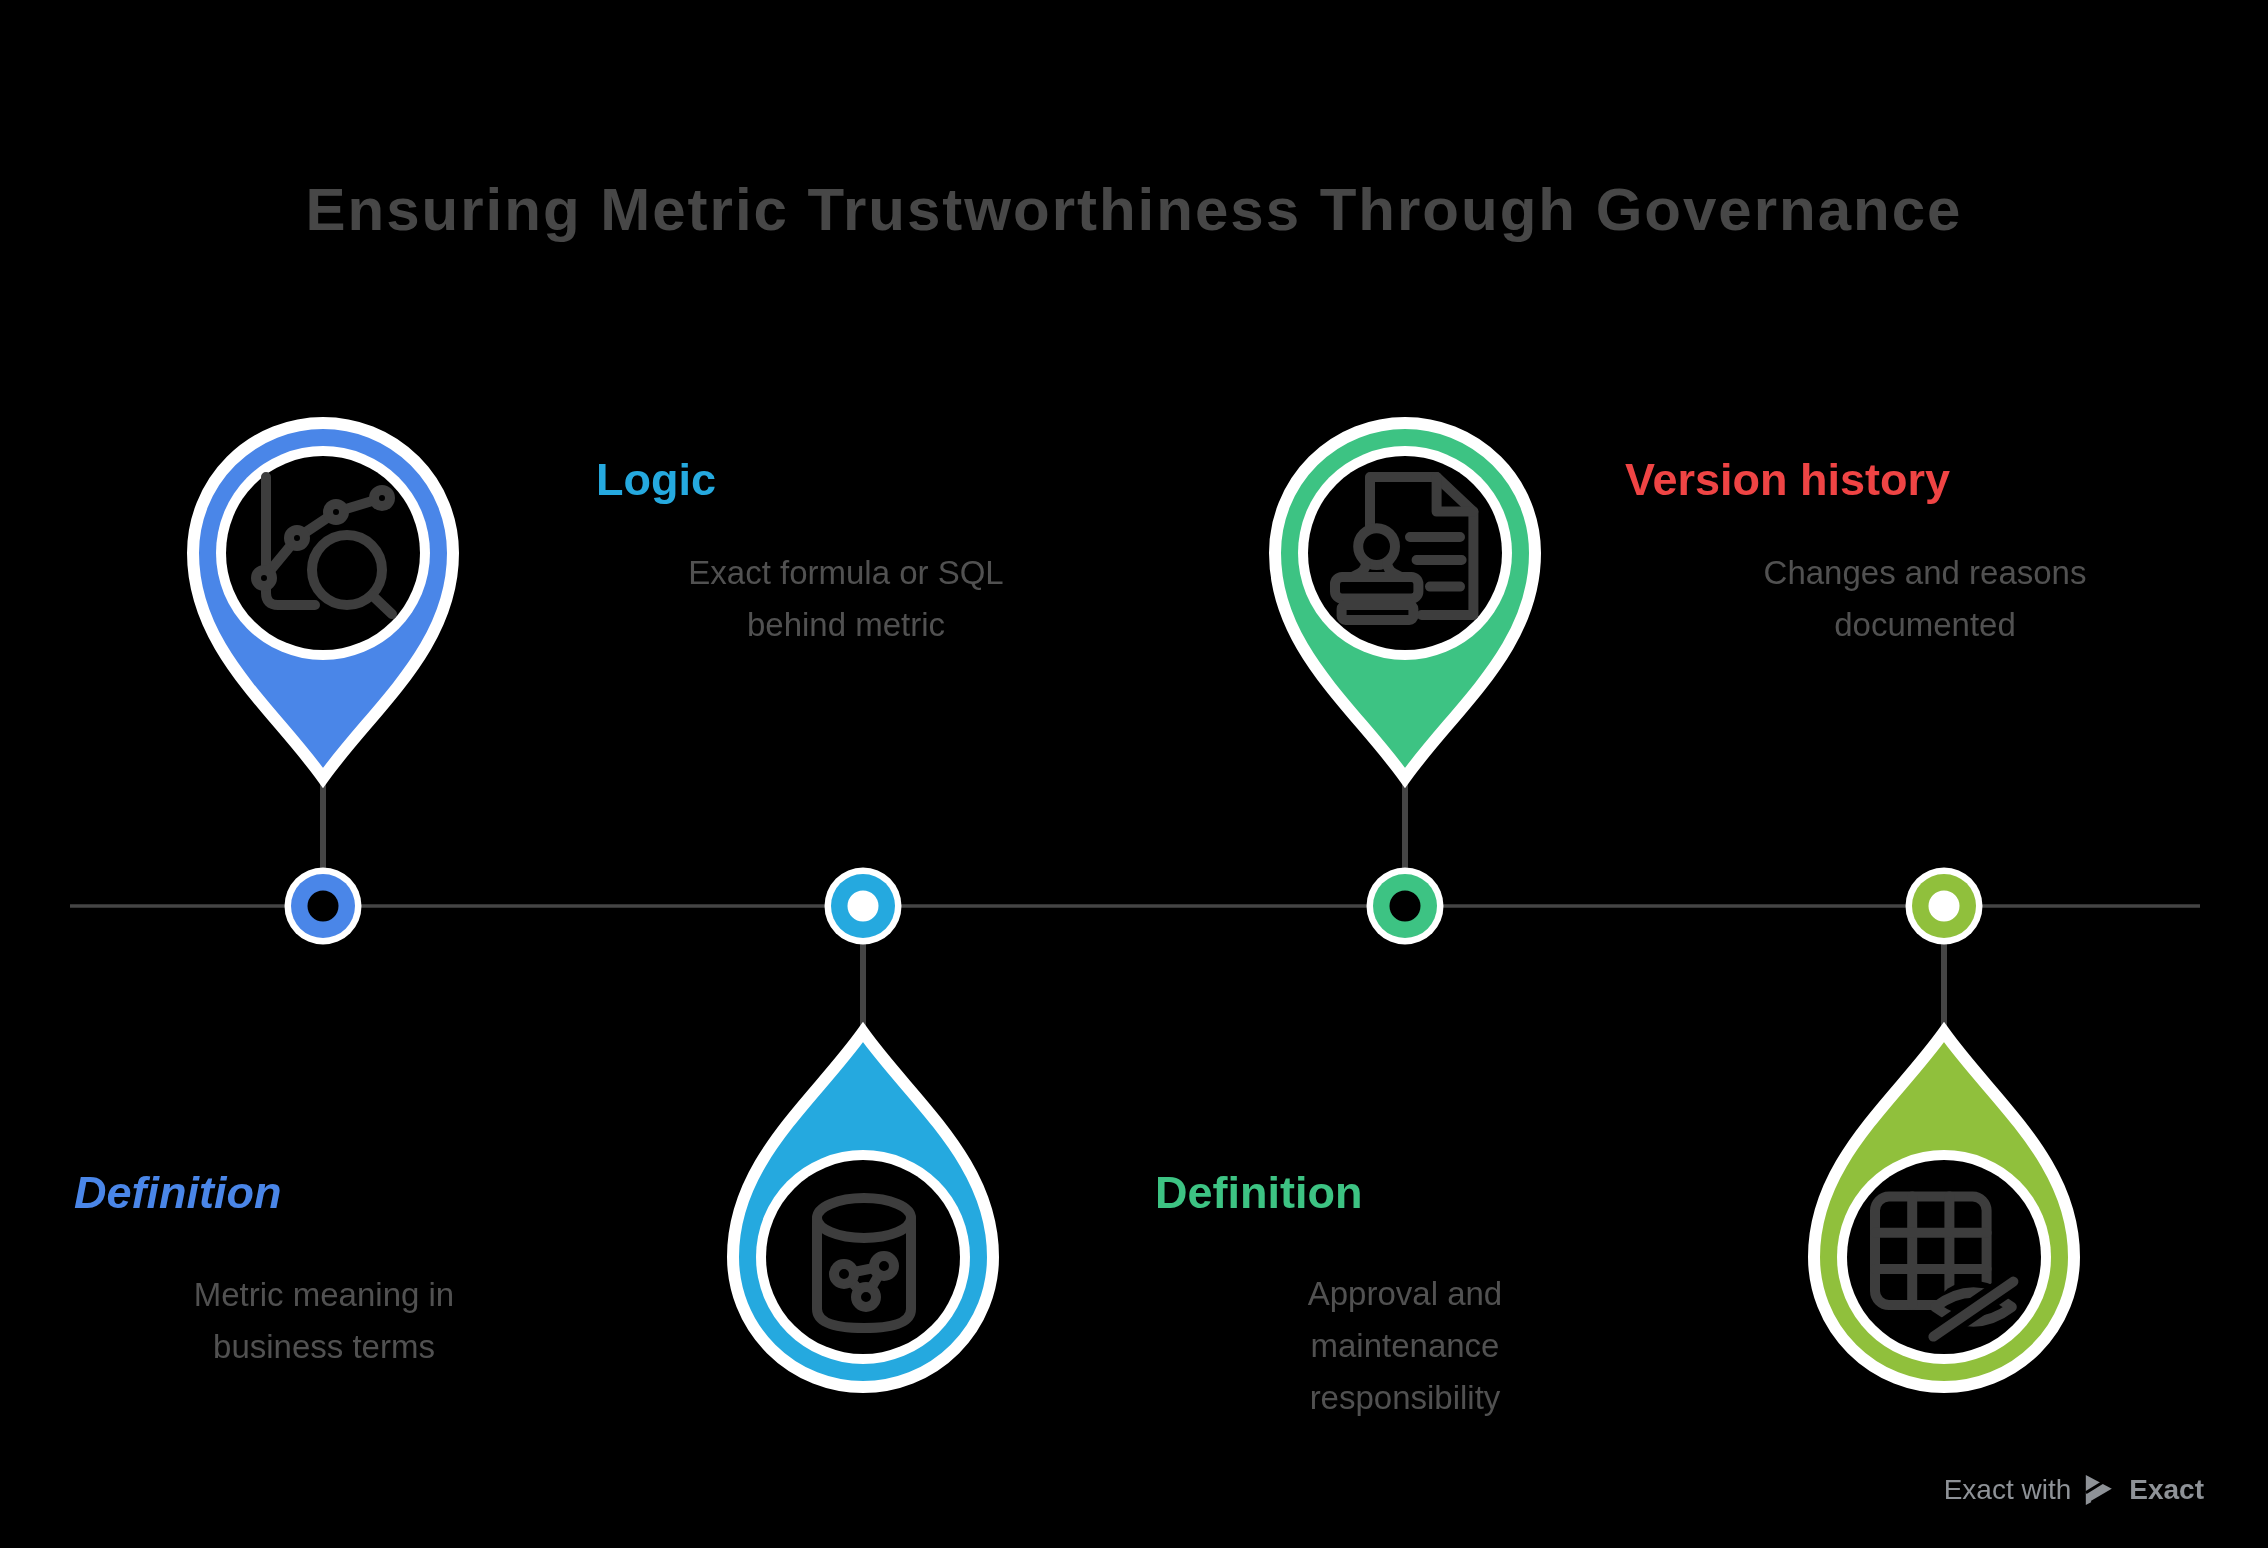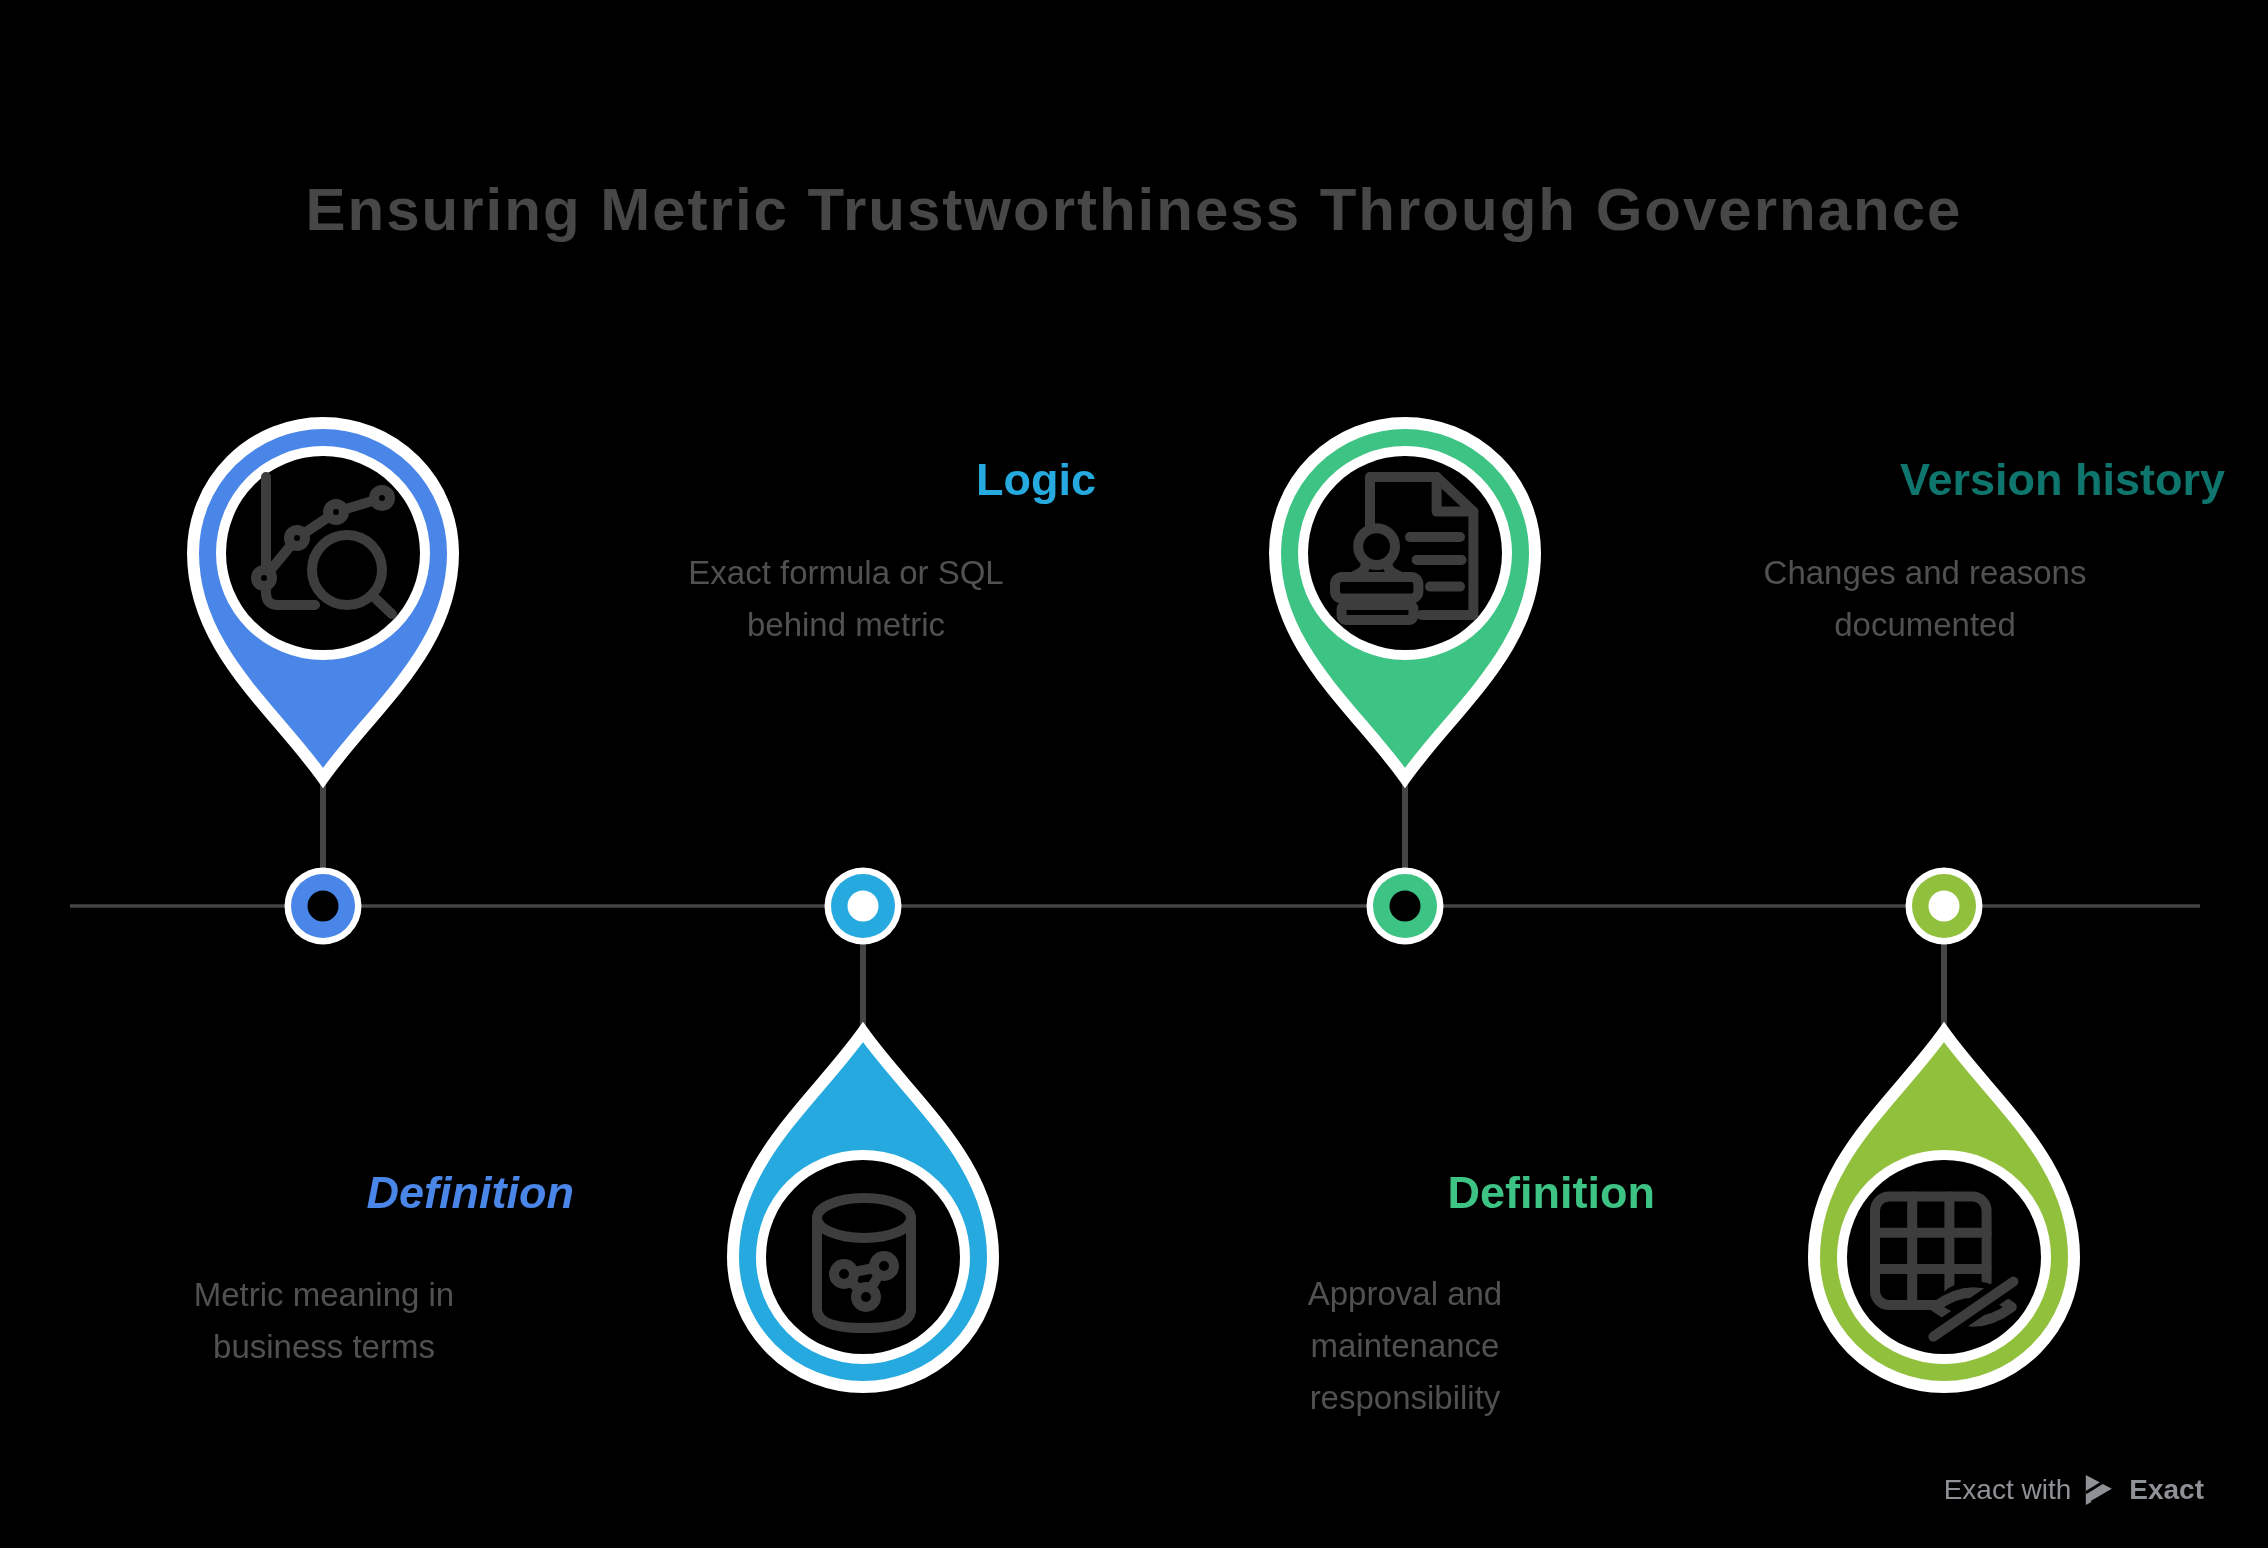--- a/index.html
+++ b/index.html
@@ -5,21 +5,21 @@
   html,body{margin:0;padding:0;background:#000;}
   .canvas{
     position:relative;width:2268px;height:1548px;background:#000;
     overflow:hidden;font-family:"Liberation Sans", sans-serif;margin-top:25px;
   }
   .title{
     position:absolute;left:0;right:0;top:150px;text-align:center;
     font-size:60px;font-weight:bold;letter-spacing:2px;color:#474747;
   }
   .m-label{
-    position:absolute;text-align:right;font-size:45px;font-weight:bold;line-height:1.1;
+    position:absolute;text-align:left;font-size:45px;font-weight:bold;line-height:1.1;
   }
   .m-desc{
     position:absolute;text-align:center;font-size:33px;line-height:52px;
     color:#515151;white-space:pre-line;
   }
   .footer{
     position:absolute;right:64px;top:1448px;display:flex;align-items:center;gap:12px;
     font-size:28px;color:#8E9297;
   }
   .footer .made{font-weight:500;}
@@ -131,21 +131,21 @@
       <circle r="15.5" fill="#FFFFFF"></circle>
     </g>
   </svg>
 
   <div class="title" style="color: rgb(71, 71, 71);">Ensuring Metric Trustworthiness Through Governance</div>
 
   <div class="m-label" style="left: 596px; top: 430px; width: 500px; color: rgb(37, 169, 223);">Logic</div>
   <div class="m-desc" style="left:646px;top:522px;width:400px;">Exact formula or SQL
 behind metric</div>
 
-  <div class="m-label" style="left: 1625px; top: 430px; width: 600px; color: #0f766e;">Version history</div>
+  <div class="m-label" style="left: 1625px; top: 430px; width: 600px; color: #ef4444;">Version history</div>
   <div class="m-desc" style="left:1725px;top:522px;width:400px;">Changes and reasons
 documented</div>
 
   <div class="m-label" style="left: 74px; top: 1143px; width: 500px; color: rgb(74, 134, 232); font-style: italic;">Definition</div>
   <div class="m-desc" style="left:134px;top:1244px;width:380px;">Metric meaning in
 business terms</div>
 
   <div class="m-label" style="left: 1155px; top: 1143px; width: 500px; color: rgb(61, 195, 131);">Definition</div>
   <div class="m-desc" style="left:1255px;top:1243px;width:300px;">Approval and
 maintenance

